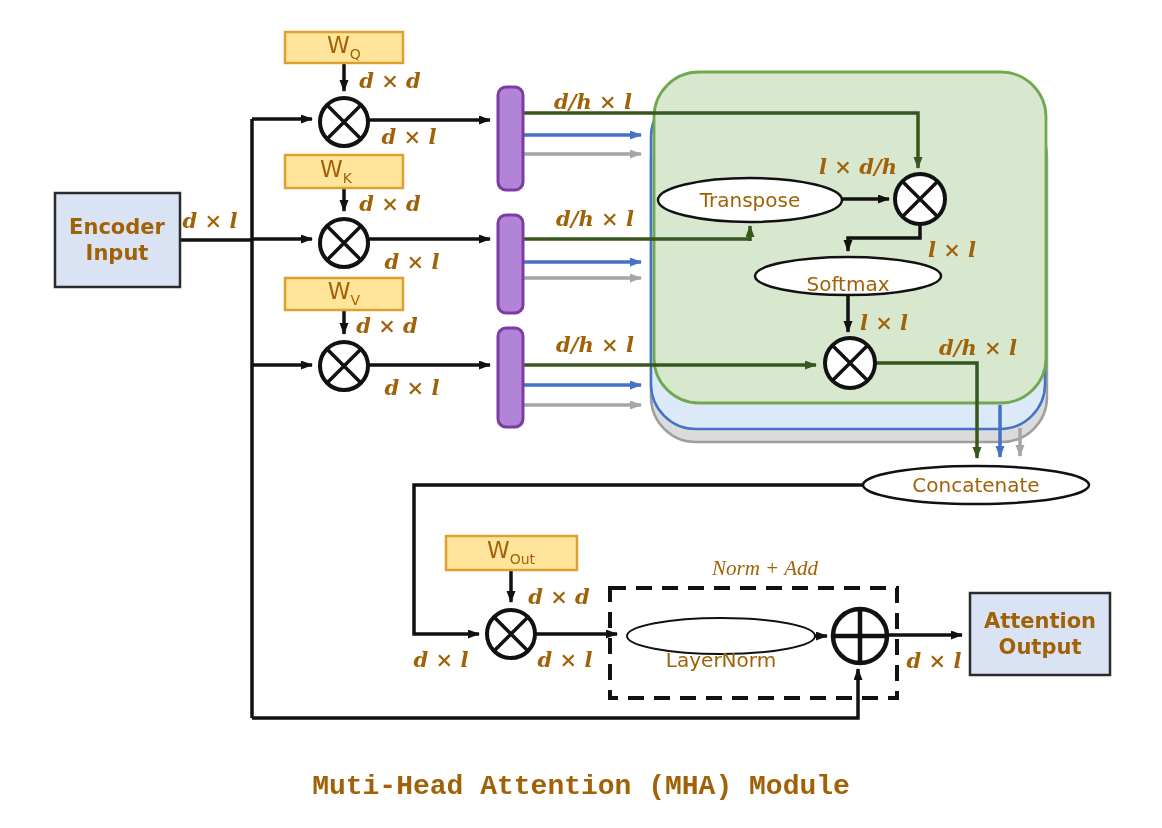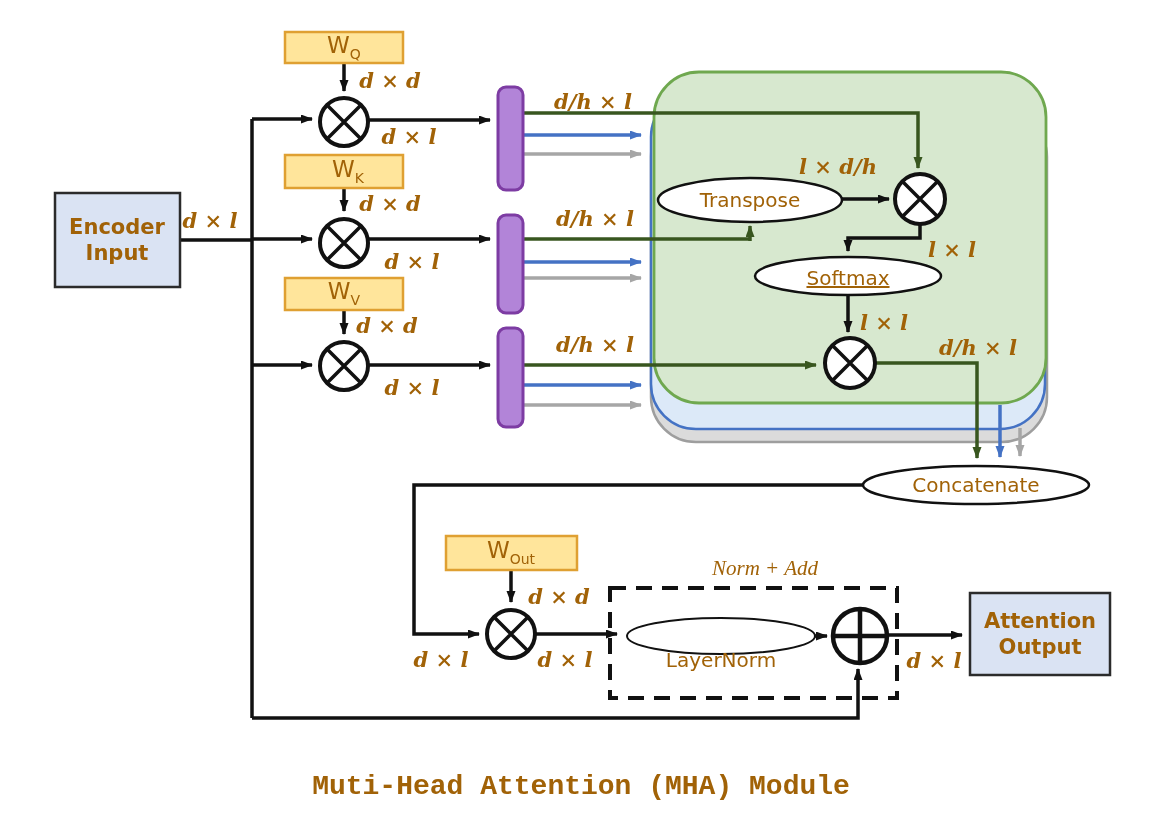--- a/index.html
+++ b/index.html
@@ -133,41 +133,41 @@
   <ellipse cx="750" cy="200" rx="92" ry="22" fill="#fff" stroke="#111" stroke-width="2.5"></ellipse>
   <ellipse cx="848" cy="276" rx="93" ry="19" fill="#fff" stroke="#111" stroke-width="2.5"></ellipse>
   <ellipse cx="976" cy="485" rx="113" ry="19" fill="#fff" stroke="#111" stroke-width="2.5"></ellipse>
   <ellipse cx="721" cy="636" rx="94" ry="18" fill="#fff" stroke="#111" stroke-width="2"></ellipse>
 </svg>
 
 <div class="lbl box-label" style="left:1040px;top:634px;"><span>Attention</span><br><span>Output</span></div>
 <div class="lbl box-label" style="left:117px;top:240px;"><span>Encoder</span><br><span>Input</span></div>
 
 <div class="lbl w-label" style="left:344px;top:47px;"><span>W</span><sub>Q</sub></div>
-<div class="lbl w-label" style="left:348px;top:171px;"><span>W</span><sub>K</sub></div>
+<div class="lbl w-label" style="left:336px;top:171px;"><span>W</span><sub>K</sub></div>
 <div class="lbl w-label" style="left:344px;top:293px;"><span>W</span><sub>V</sub></div>
 <div class="lbl w-label" style="left:511px;top:552px;"><span>W</span><sub>Out</sub></div>
 
 <div class="lbl node-label" style="left:750px;top:200px;">Transpose</div>
-<div class="lbl node-label" style="left:848px;top:278px;text-decoration:underline;">Softmax</div>
+<div class="lbl node-label" style="left:848px;top:284px;">Softmax</div>
 <div class="lbl node-label" style="left:976px;top:485px;">Concatenate</div>
 <div class="lbl node-label" style="left:721px;top:636px;margin-top:24px;">LayerNorm</div>
 <div class="lbl norm-add" style="left:765px;top:568px;">Norm + Add</div>
 
 <div class="lbl dim" style="left:210px;top:220px;">d × l</div>
 <div class="lbl dim" style="left:390px;top:80px;">d × d</div>
 <div class="lbl dim" style="left:409px;top:136px;">d × l</div>
 <div class="lbl dim" style="left:390px;top:203px;">d × d</div>
 <div class="lbl dim" style="left:412px;top:261px;">d × l</div>
 <div class="lbl dim" style="left:387px;top:325px;">d × d</div>
 <div class="lbl dim" style="left:412px;top:387px;">d × l</div>
 <div class="lbl dim" style="left:593px;top:101px;">d/h × l</div>
 <div class="lbl dim" style="left:595px;top:218px;">d/h × l</div>
 <div class="lbl dim" style="left:595px;top:344px;">d/h × l</div>
-<div class="lbl dim" style="left:838px;top:166px;">l × d/h</div>
+<div class="lbl dim" style="left:858px;top:166px;">l × d/h</div>
 <div class="lbl dim" style="left:952px;top:249px;">l × l</div>
 <div class="lbl dim" style="left:884px;top:322px;">l × l</div>
 <div class="lbl dim" style="left:978px;top:347px;">d/h × l</div>
 <div class="lbl dim" style="left:559px;top:596px;">d × d</div>
 <div class="lbl dim" style="left:441px;top:659px;">d × l</div>
 <div class="lbl dim" style="left:565px;top:659px;">d × l</div>
 <div class="lbl dim" style="left:934px;top:660px;">d × l</div>
 
 <div class="lbl title" style="left:581px;top:786px;">Muti-Head Attention (MHA) Module</div>
 </div>

